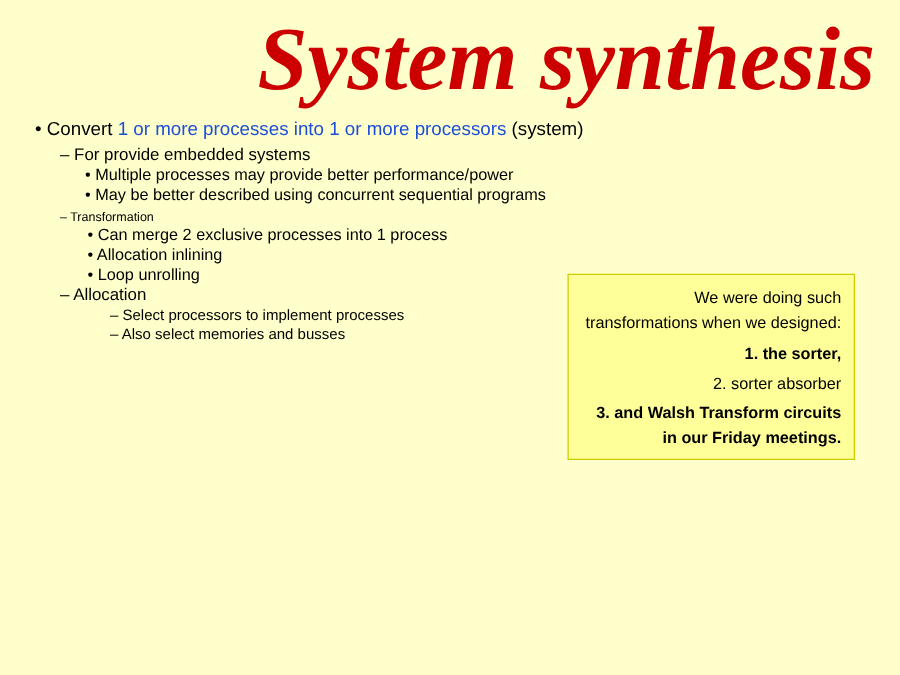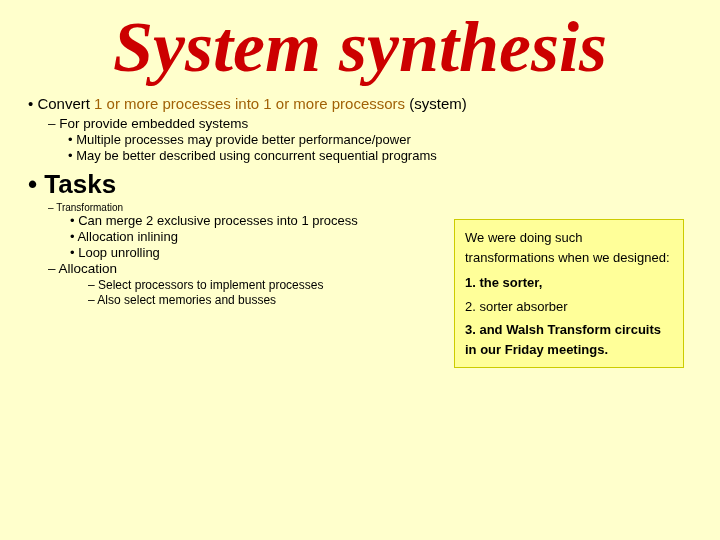--- a/index.html
+++ b/index.html
@@ -11,39 +11,39 @@
       overflow: hidden;
       position: relative;
     }
 
     .title {
       font-size: 72px;
       font-weight: bold;
       color: #cc0000;
       font-family: 'Times New Roman', serif;
       font-style: italic;
-      text-align: center;
+      text-align: right;
       padding: 8px 20px 4px 20px;
       line-height: 1.1;
     }
 
     .content {
       padding: 4px 20px 0 20px;
       font-size: 14px;
       color: #000;
     }
 
     .bullet-main {
       font-size: 15px;
       margin-bottom: 4px;
       margin-left: 8px;
     }
 
     .bullet-main span.colored {
-      color: #a16207;
+      color: #1d4ed8;
     }
 
     .sub-item {
       margin-left: 28px;
       font-size: 13.5px;
       margin-bottom: 1px;
     }
 
     .sub-item::before {
       content: '– ';
@@ -161,33 +161,32 @@
     • Convert <span class="colored">1 or more processes into 1 or more processors</span> (system)
   </div>
 
   <div class="sub-item">For provide embedded systems</div>
   <div class="sub-sub-item">Multiple processes may provide better performance/power</div>
   <div class="sub-sub-item">May be better described using concurrent sequential programs</div>
 
   <div class="tasks-section" style="margin-top: 6px; position: relative;">
 
     <div class="tasks-content">
-      <div class="bullet-dot tasks-header">Tasks</div>
 
       <div class="transformation-sub-label">– Transformation</div>
       <div class="dot-item">Can merge 2 exclusive processes into 1 process</div>
       <div class="dot-item">Allocation inlining</div>
       <div class="dot-item">Loop unrolling</div>
 
       <div class="allocation-sub">Allocation</div>
       <div class="allocation-dash">Select processors to implement processes</div>
       <div class="allocation-dash">Also select memories and busses</div>
     </div>
 
-    <div class="yellow-box" style="top: 50px;">
+    <div class="yellow-box" style="top: 50px; text-align: right;">
       <div>We were doing such transformations when we designed:</div>
       <div class="numbered" style="margin-top: 6px; font-weight: bold;">1. the sorter,</div>
       <div class="numbered">2. sorter absorber</div>
       <div class="numbered"><span class="numbered-bold">3. and Walsh Transform circuits in our Friday meetings.</span></div>
     </div>
 
   </div>
 
 </div>
 

